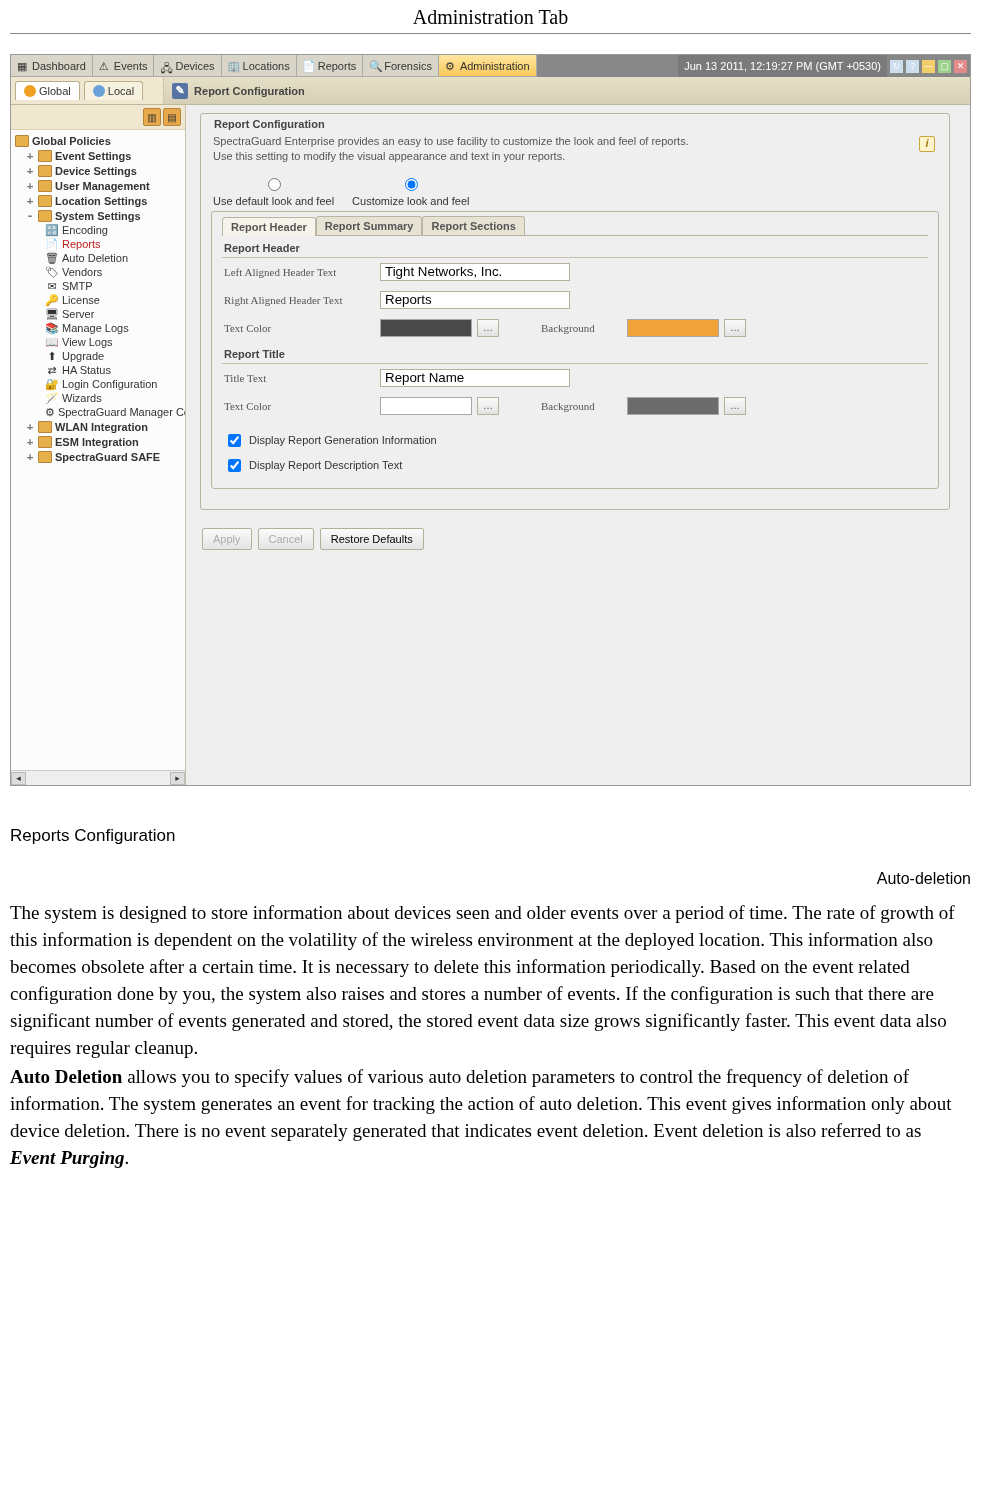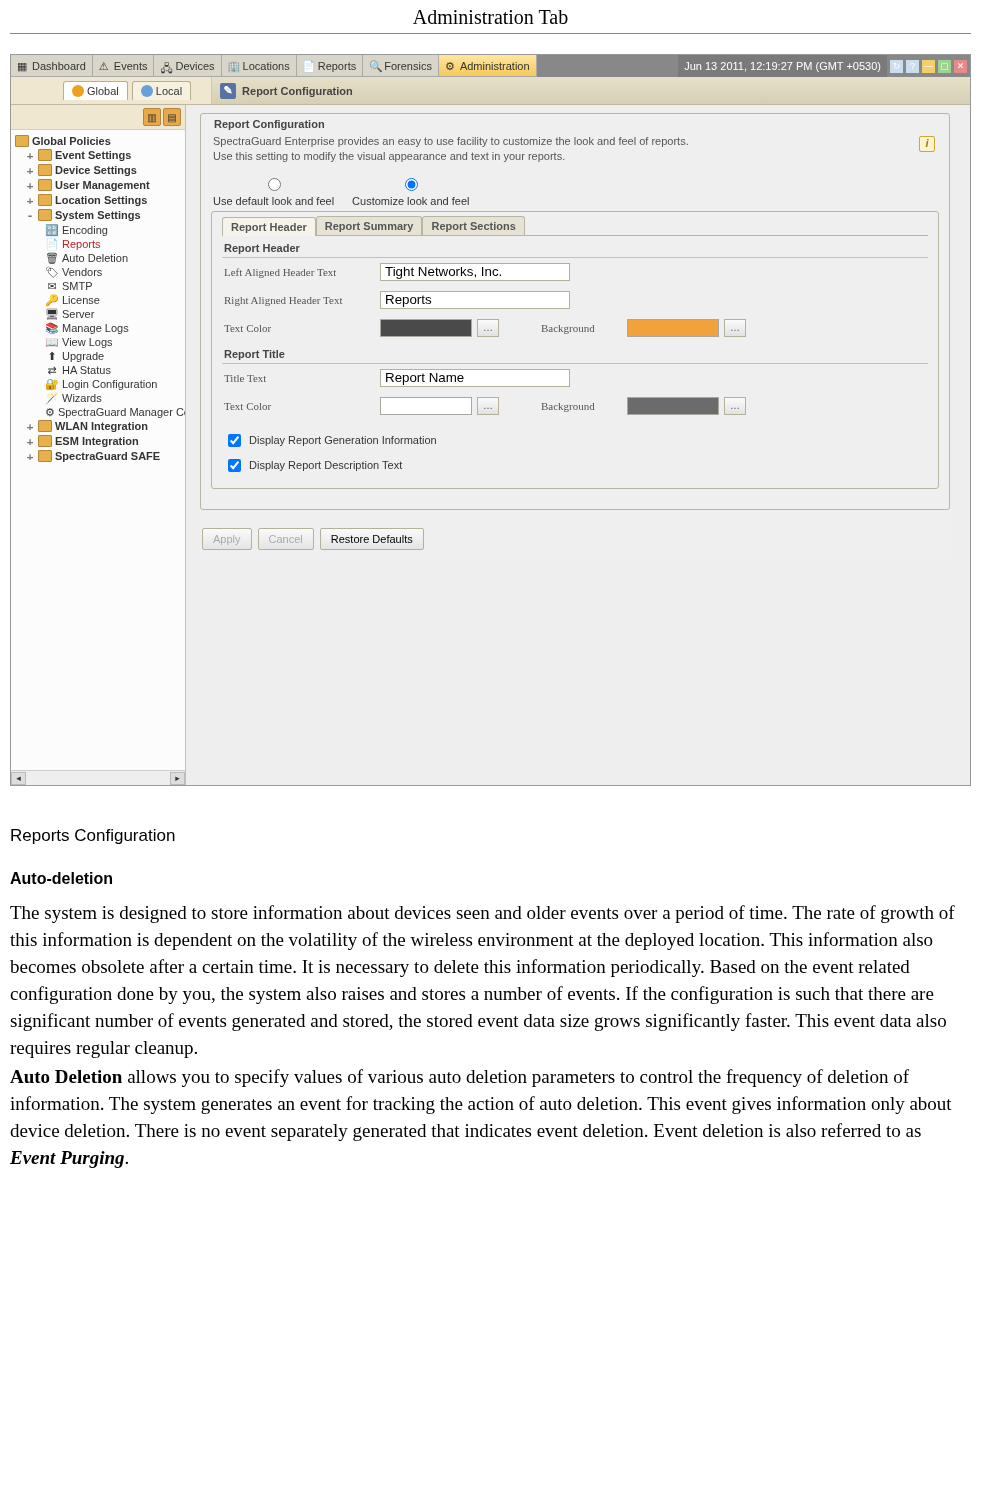--- a/index.html
+++ b/index.html
@@ -18,33 +18,33 @@
   
   .appbar { display:flex; align-items:stretch; background:#888; color:#fff; height:22px; }
   .appbar .tablist { display:flex; flex:1; }
   .apptab { display:flex; align-items:center; gap:3px; padding:2px 6px; border-right:1px solid #aaa; background:#d9d6c9; color:#333; border-bottom:1px solid #aaa; cursor:pointer;}
   .apptab.active { background:linear-gradient(#ffe7a0,#f7c85a); }
   .apptab .ticon { width:12px; height:12px; display:inline-block;}
   .datetime { color:#fff; background:#7a7a7a; padding:2px 6px; display:flex; align-items:center; gap:4px;}
   .winbtns { display:flex; align-items:center; gap:1px; padding:0 2px;}
   .winbtn { width:15px;height:15px;border:1px solid #888;background:#cde; display:inline-flex;align-items:center;justify-content:center;font-size:9px;}
   
-  .bar2 { display:flex; align-items:center; background:#efe7cf; border-bottom:1px solid #bdb89f; height:28px;padding-left:48px;}
+  .bar2 { display:flex; align-items:center; background:#efe7cf; border-bottom:1px solid #bdb89f; height:28px;}
   .scopetab { display:flex;align-items:center;gap:3px;padding:3px 8px;border:1px solid #bbae8a;border-bottom:none;margin-left:4px;background:#f6f2df;border-radius:3px 3px 0 0;cursor:pointer;}
   .scopetab.active{background:#fff;}
   .scopetab .glb{width:12px;height:12px;background:#f0a020;border-radius:50%;display:inline-block;}
   .pane-title { display:flex;align-items:center;gap:6px;margin-left:20px;font-weight:bold;color:#444;background:linear-gradient(#e6e0c8,#d5cfb5);flex:1;padding:5px 8px;border-left:1px solid #cfc8ab;height:100%;}
   .pane-title .icn{width:16px;height:16px;background:#5673a3;border-radius:2px;display:inline-flex;align-items:center;justify-content:center;color:#fff;}
   
   .mainrow { display:flex; height:680px; }
   .sidebar { width:175px; background:#fcfcfc; border-right:1px solid #c8c2a5; display:flex; flex-direction:column; position:relative;}
   .sidebar-tools { display:flex;justify-content:flex-end;gap:2px;padding:3px 4px;background:#efe7cf;border-bottom:1px solid #d8d0b0;}
   .toolbtn{width:18px;height:18px;background:#e8a94a;border:1px solid #b4853a;border-radius:2px;display:inline-flex;align-items:center;justify-content:center;font-size:10px;}
   .tree { flex:1; overflow:auto; padding:4px 0;}
-  .tnode { display:flex;align-items:flex-start;gap:3px;padding:1px 0 1px 4px;white-space:nowrap;cursor:pointer;}
+  .tnode { display:flex;align-items:flex-end;gap:3px;padding:1px 0 1px 4px;white-space:nowrap;cursor:pointer;}
   .tnode.bold{font-weight:bold;}
   .tnode.selected{color:#c02020;}
   .tnode .exp{width:10px;text-align:center;color:#777;font-family:monospace;}
   .tnode .folder{width:14px;height:12px;background:#e8b04a;border:1px solid #b4853a;border-radius:1px;display:inline-block;}
   .tnode .leafico{width:14px;height:12px;display:inline-flex;align-items:center;justify-content:center;}
   .lvl0{padding-left:4px;} .lvl1{padding-left:14px;} .lvl2{padding-left:34px;}
   .sb-scroll{position:absolute;bottom:0;left:0;right:0;height:15px;background:#eee;border-top:1px solid #ccc;display:flex;justify-content:space-between;align-items:center;}
   .sb-scroll .arr{width:15px;height:13px;display:inline-flex;align-items:center;justify-content:center;background:#ddd;border:1px solid #bbb;font-size:9px;}
   
   .content { flex:1; background:#eeeeee; padding:8px 20px 8px 14px; overflow:hidden;}
@@ -63,21 +63,21 @@
   .formrow .lbl{width:150px;color:#555;font-family:Liberation Serif, serif;}
   .txtin{border:1px solid #b4b09a;background:#fff;height:18px;padding:1px 4px;width:190px;}
   .swatch{display:inline-block;width:92px;height:18px;border:1px solid #aaa6a0;}
   .swbtn{height:18px;width:22px;border:1px solid #b4b09a;background:linear-gradient(#fafafa,#e2e2e2);cursor:pointer;margin-left:-1px;display:inline-flex;align-items:center;justify-content:center;font-size:10px;color:#555;}
   .chkrow{display:flex;align-items:center;gap:5px;padding:3px 2px;}
   .btnrow{display:flex;gap:6px;padding:8px 2px;}
   .btn{height:22px;padding:0 10px;border:1px solid #b4b09a;background:linear-gradient(#fafafa,#e4e4e4);border-radius:2px;cursor:pointer;font-size:11px;}
   .btn:disabled{color:#aaa;cursor:default;}
   
   h3.sec{font-family: Verdana, Arial, sans-serif;font-size:17px;font-weight:normal;margin:30px 0 10px;}
-  h4.sub{font-family: Arial, Helvetica, sans-serif;font-size:16px;font-weight:bold;margin:24px 0 12px;}
+  h4.sub{font-family: Arial, Helvetica, sans-serif;font-size:16px;font-weight:normal;margin:24px 0 12px;text-align:right;}
   p.body{font-size:19px;line-height:1.42;margin:0 0 2px 0;}
 </style>
 </head>
 <body>
 <div class="page">
 
 <div class="page-header">Administration Tab</div>
 
 <div class="screenshot-wrap">
 

